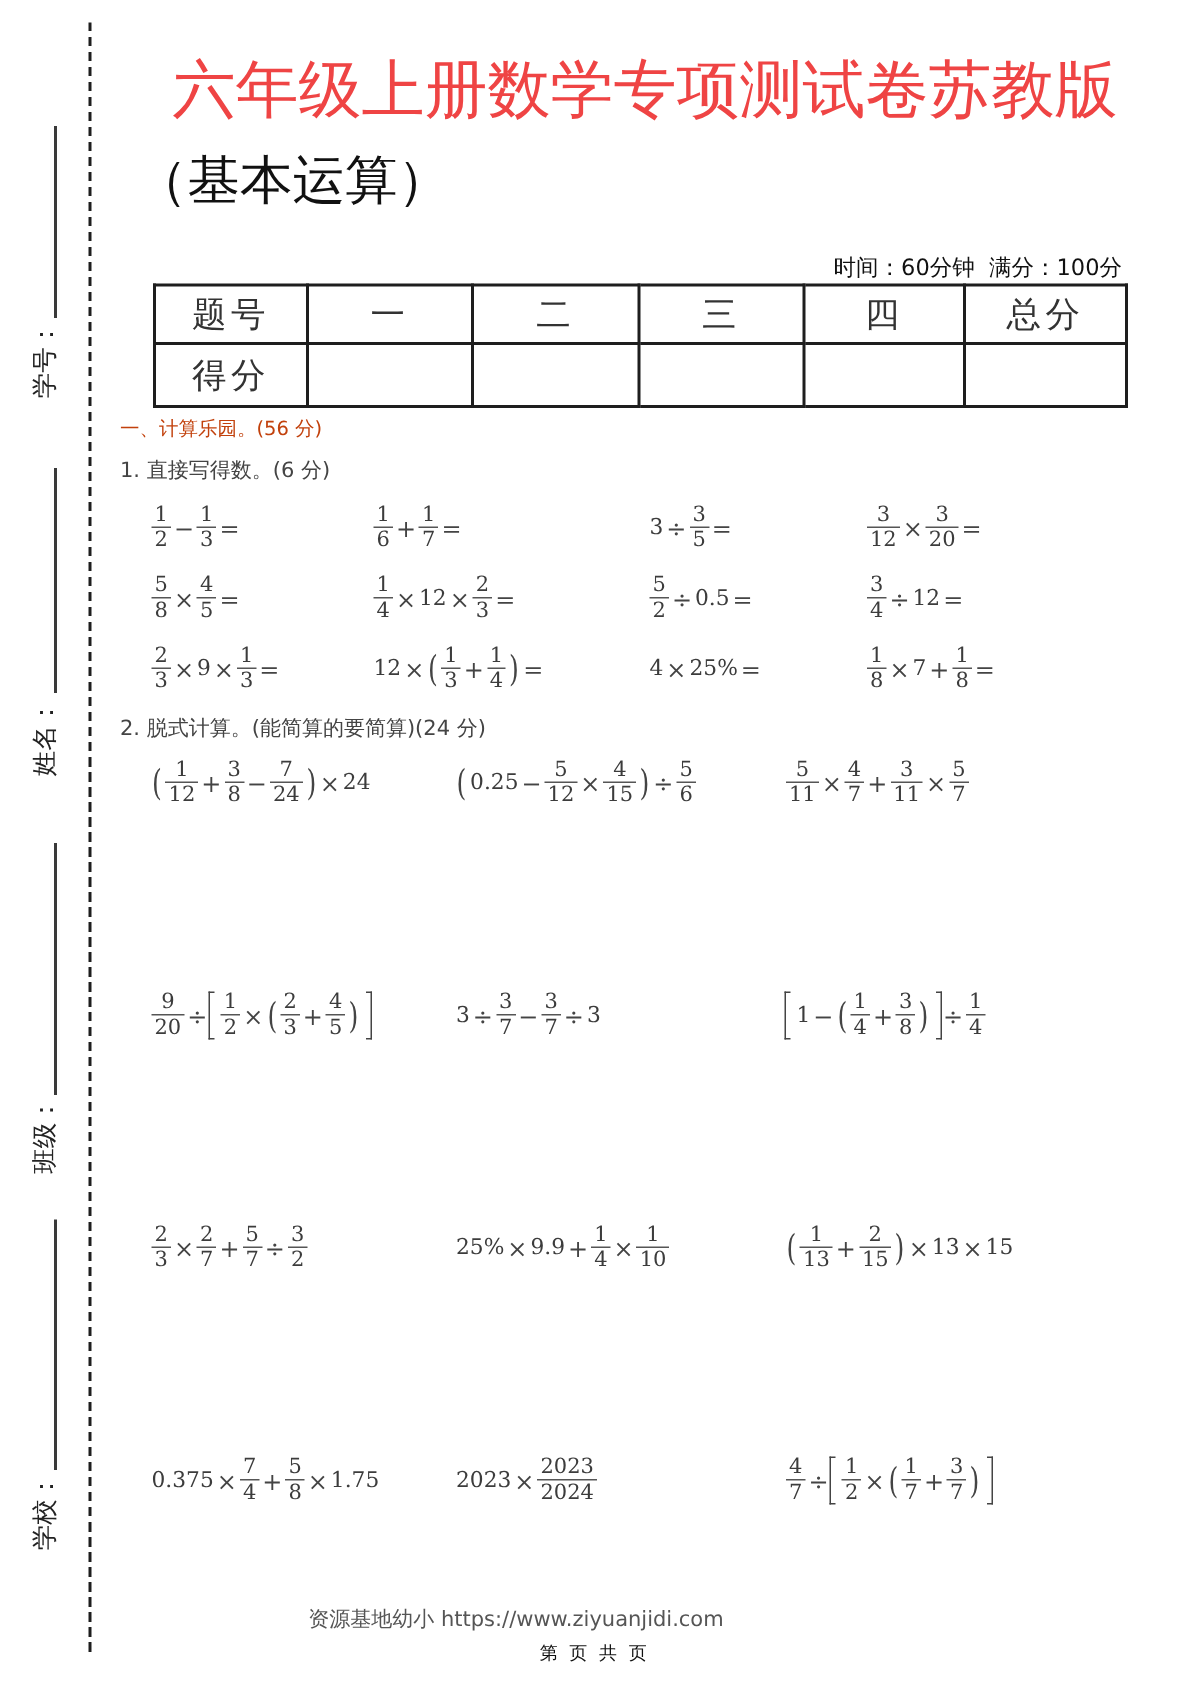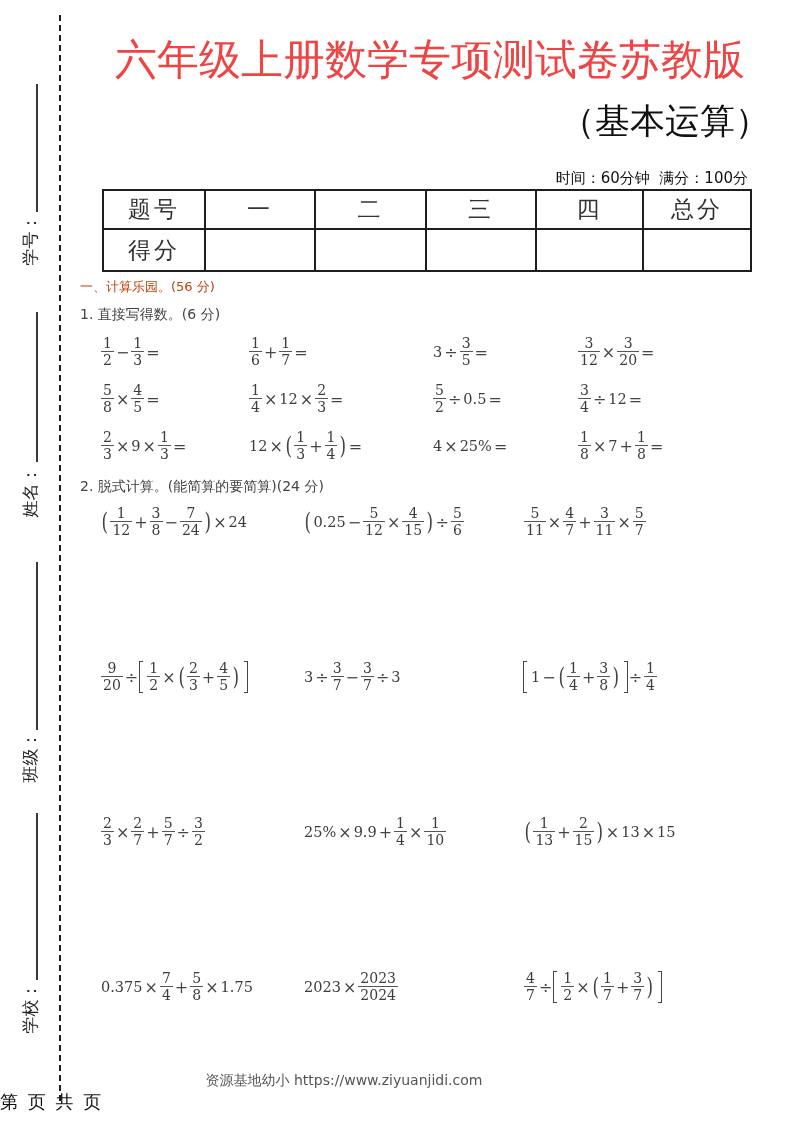--- a/index.html
+++ b/index.html
@@ -19,21 +19,21 @@
     font-size: 17px; text-align: center; color: #222;
     transform: rotate(-90deg); transform-origin: 50% 50%; white-space: nowrap;
   }
   
   .title {
     position: absolute; left: 90px; width: 680px; top: 34px;
     text-align: center; font-size: 42px; line-height: 52px; color: #ef4444; white-space: nowrap;
   }
   .subtitle {
     position: absolute; left: 90px; width: 680px; top: 98px;
-    text-align: right; font-size: 35px; line-height: 46px; color: #111; white-space: nowrap;
+    text-align: left; font-size: 35px; line-height: 46px; color: #111; white-space: nowrap;
   }
   .meta {
     position: absolute; right: 45px; top: 168px; font-size: 15px; line-height: 20px;
     color: #111; white-space: pre; padding-left: 48px;
   }
   
   table.score {
     position: absolute; left: 102px; top: 189px; border-collapse: collapse;
     table-layout: fixed; width: 648px;
   }
@@ -68,22 +68,22 @@
   .paren { font-size: 24px; line-height: 36px; display: inline-block; transform: scaleX(0.7); color: #444; }
   .brk { display: inline-block; width: 4px; height: 32px; border: 1.4px solid #444; box-sizing: border-box; }
   .brk.l { border-right: none; margin-right: 3px; }
   .brk.r { border-left: none; margin-left: 3px; }
   
   .footer-src {
     position: absolute; left: 0; width: 688px; top: 1071px; text-align: center;
     font-size: 14px; line-height: 18px; color: #555; white-space: nowrap;
   }
   .footer-page {
-    position: absolute; left: 0; width: 793px; top: 1093px; text-align: left;
-    font-size: 18px; line-height: 18px; color: #111; white-space: pre; letter-spacing: 2px;
+    position: absolute; left: 0; width: 793px; top: 1093px; text-align: center;
+    font-size: 12px; line-height: 18px; color: #111; white-space: pre; letter-spacing: 2px;
   }
 </style>
 </head>
 <body>
 
 <div id="page">
 
   <div class="dash"></div>
   <div class="vline" style="top:84px;height:128px;"></div>
   <div class="vlabel" style="left:0px;top:230px;">学号：</div>

